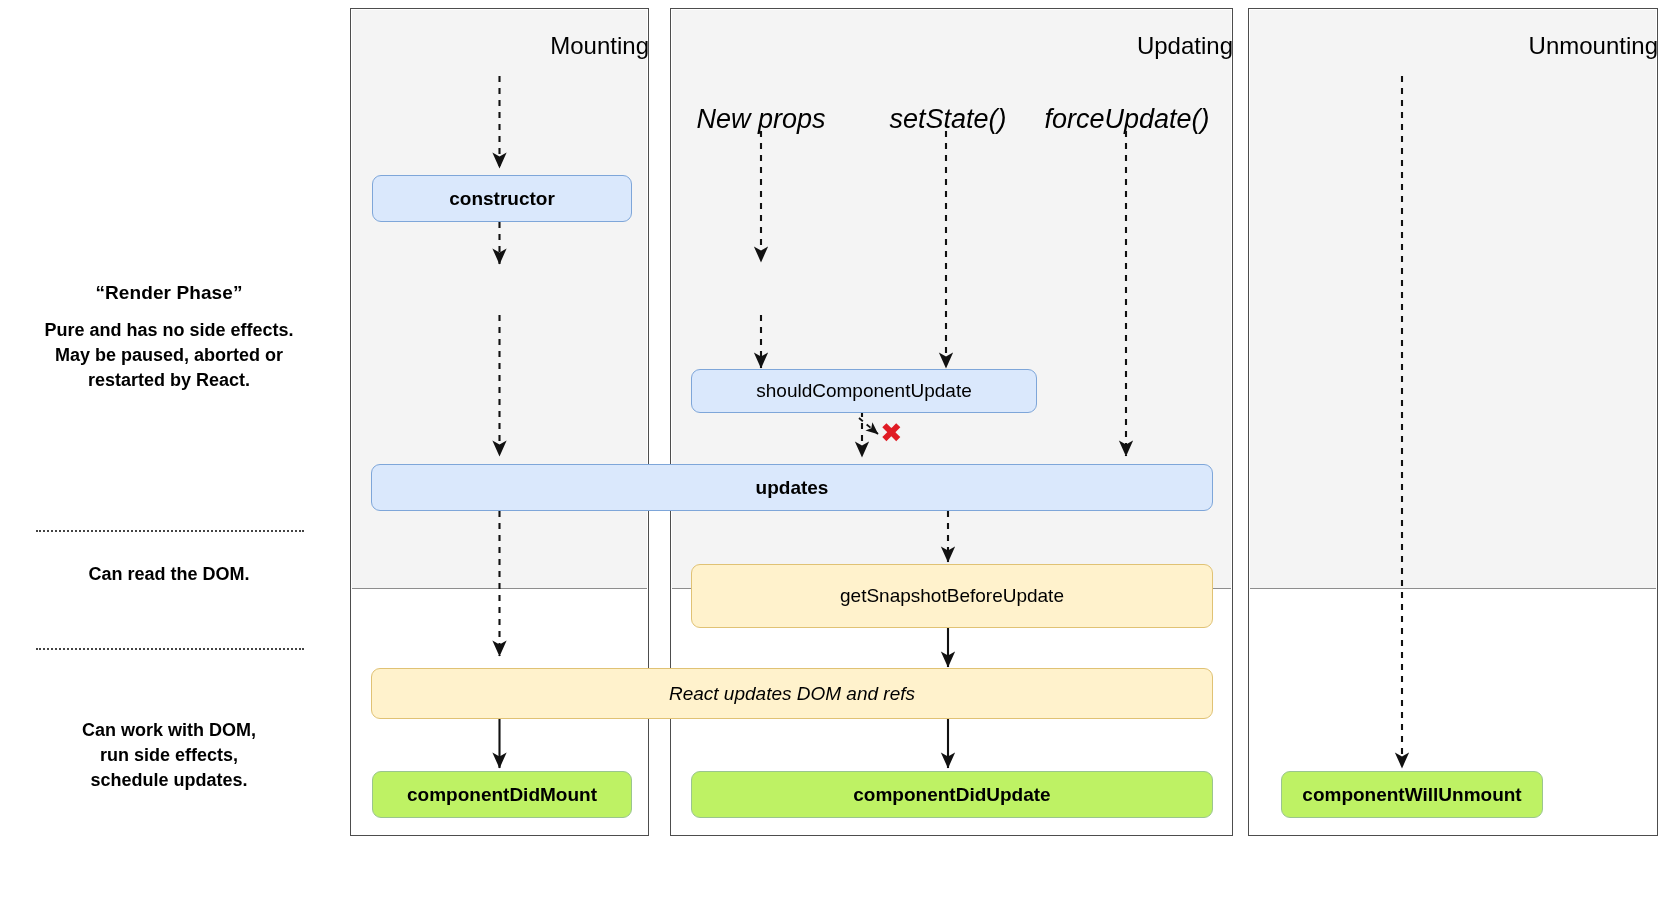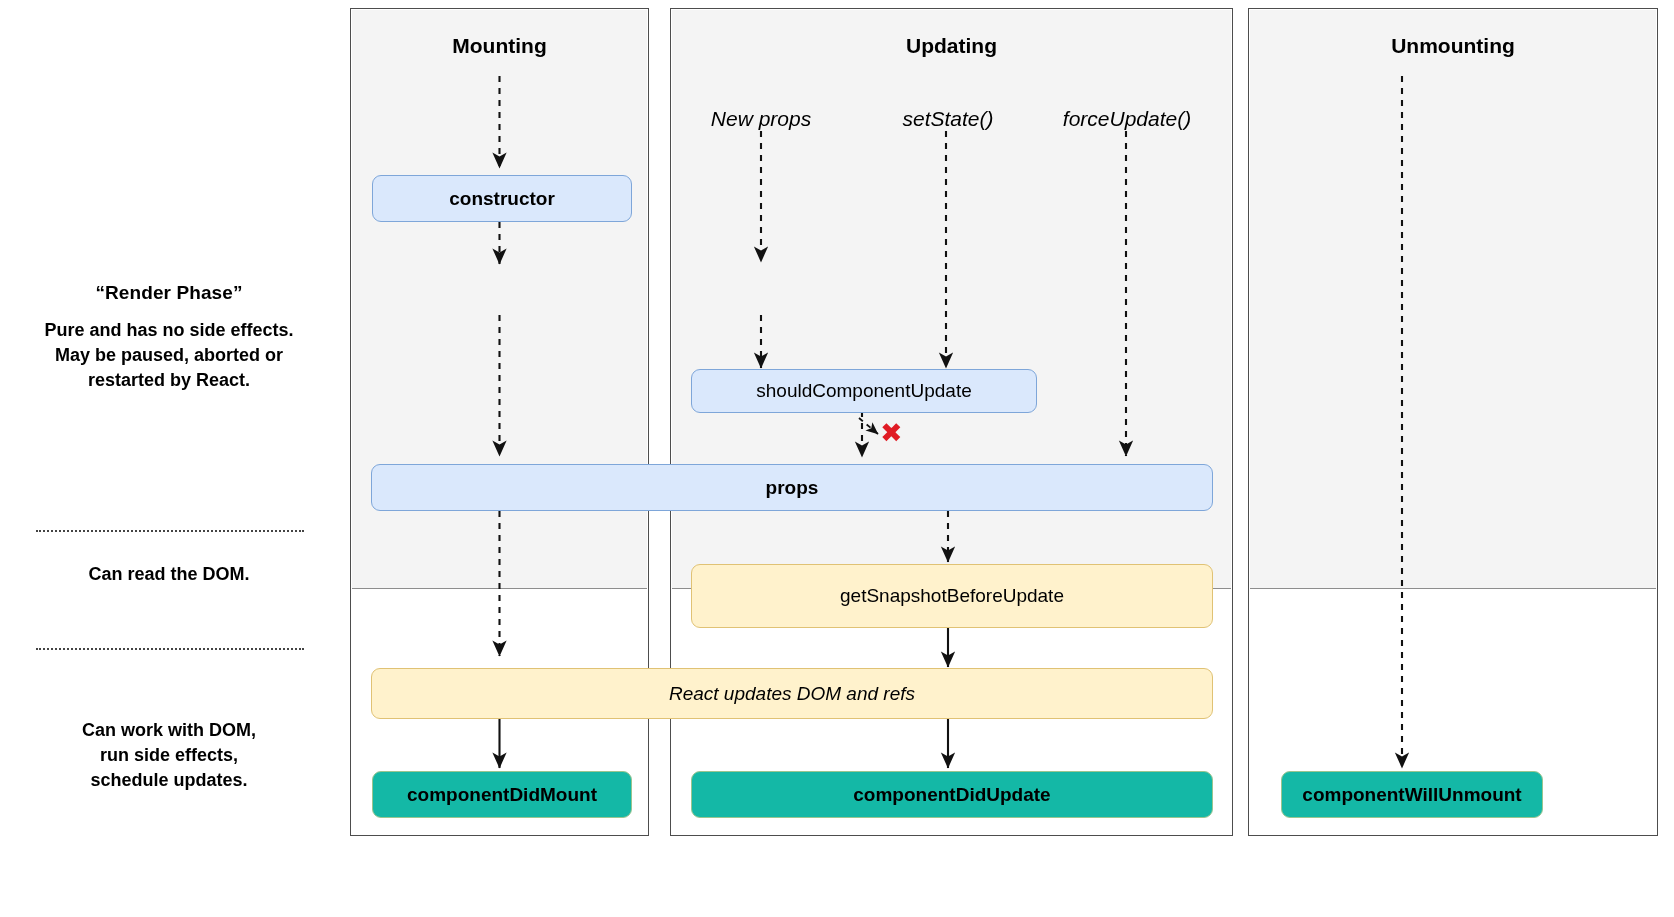--- a/index.html
+++ b/index.html
@@ -22,41 +22,41 @@
   }
   .phase-divider{
     position:absolute;left:36px;width:268px;height:0;
     border-top:2px dotted #444444;
   }
 
   
   .col{position:absolute;box-sizing:border-box;border:1.6px solid #4d4d4d;background:#ffffff;}
   .col-shade{position:absolute;background:#f4f4f4;box-sizing:border-box;}
   .col-title{
-    position:absolute;text-align:center;font-size:21px;font-weight:bold;
+    position:absolute;text-align:right;font-size:24px;font-weight:normal;
     line-height:26px;
   }
   .col-rule{position:absolute;height:0;border-top:1.2px solid #8d8d8d;}
 
   
   .node{
     position:absolute;box-sizing:border-box;border-radius:9px;
     display:flex;align-items:center;justify-content:center;
     font-size:19px;line-height:22px;text-align:center;
     border-width:1.6px;border-style:solid;
   }
   .node.blue{background:#dae8fc;border-color:#7ea6d9;}
   .node.yellow{background:#fff2cc;border-color:#e0c274;}
-  .node.green{background:#14b8a6;border-color:#9ac58f;}
+  .node.green{background:#bef264;border-color:#9ac58f;}
   .node.bold{font-weight:bold;}
   .node.italic{font-style:italic;font-weight:normal;}
 
   
   .trigger{
-    position:absolute;font-size:21px;font-style:italic;line-height:26px;
+    position:absolute;font-size:27px;font-style:italic;line-height:26px;
     text-align:center;white-space:nowrap;
   }
 
   
   svg.wires{position:absolute;left:0;top:0;width:1674px;height:917px;overflow:visible;}
   .xmark{
     position:absolute;color:#e01b24;font-size:27px;font-weight:bold;
     line-height:27px;font-family:"DejaVu Sans",sans-serif;
   }
 </style>
@@ -152,21 +152,21 @@
     </g>
   </svg>
 
   <div class="xmark" style="left:880px;top:419px;">✖</div>
 
   <div class="node blue bold" style="left:372px;top:175px;width:260px;height:47px;">constructor</div>
 
 
   <div class="node blue" style="left:691px;top:369px;width:346px;height:44px;">shouldComponentUpdate</div>
 
-  <div class="node blue bold" style="left:371px;top:464px;width:842px;height:47px;">props</div>
+  <div class="node blue bold" style="left:371px;top:464px;width:842px;height:47px;">updates</div>
 
   <div class="node yellow" style="left:691px;top:564px;width:522px;height:64px;">getSnapshotBeforeUpdate</div>
 
   <div class="node yellow italic" style="left:371px;top:668px;width:842px;height:51px;">React updates DOM and refs</div>
 
   <div class="node green bold" style="left:372px;top:771px;width:260px;height:47px;">componentDidMount</div>
 
   <div class="node green bold" style="left:691px;top:771px;width:522px;height:47px;">componentDidUpdate</div>
 
   <div class="node green bold" style="left:1281px;top:771px;width:262px;height:47px;">componentWillUnmount</div>

